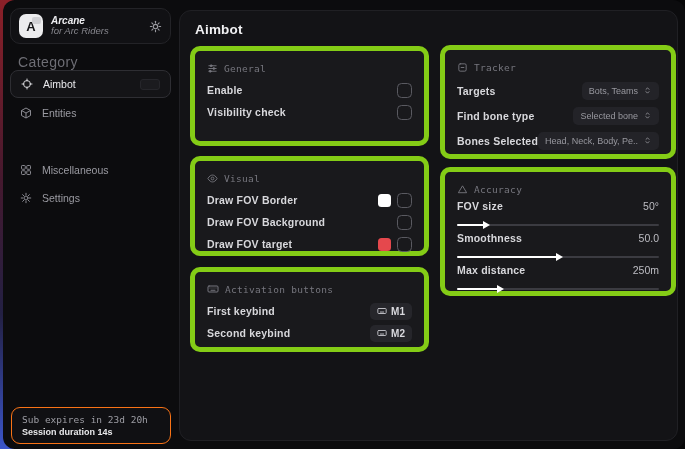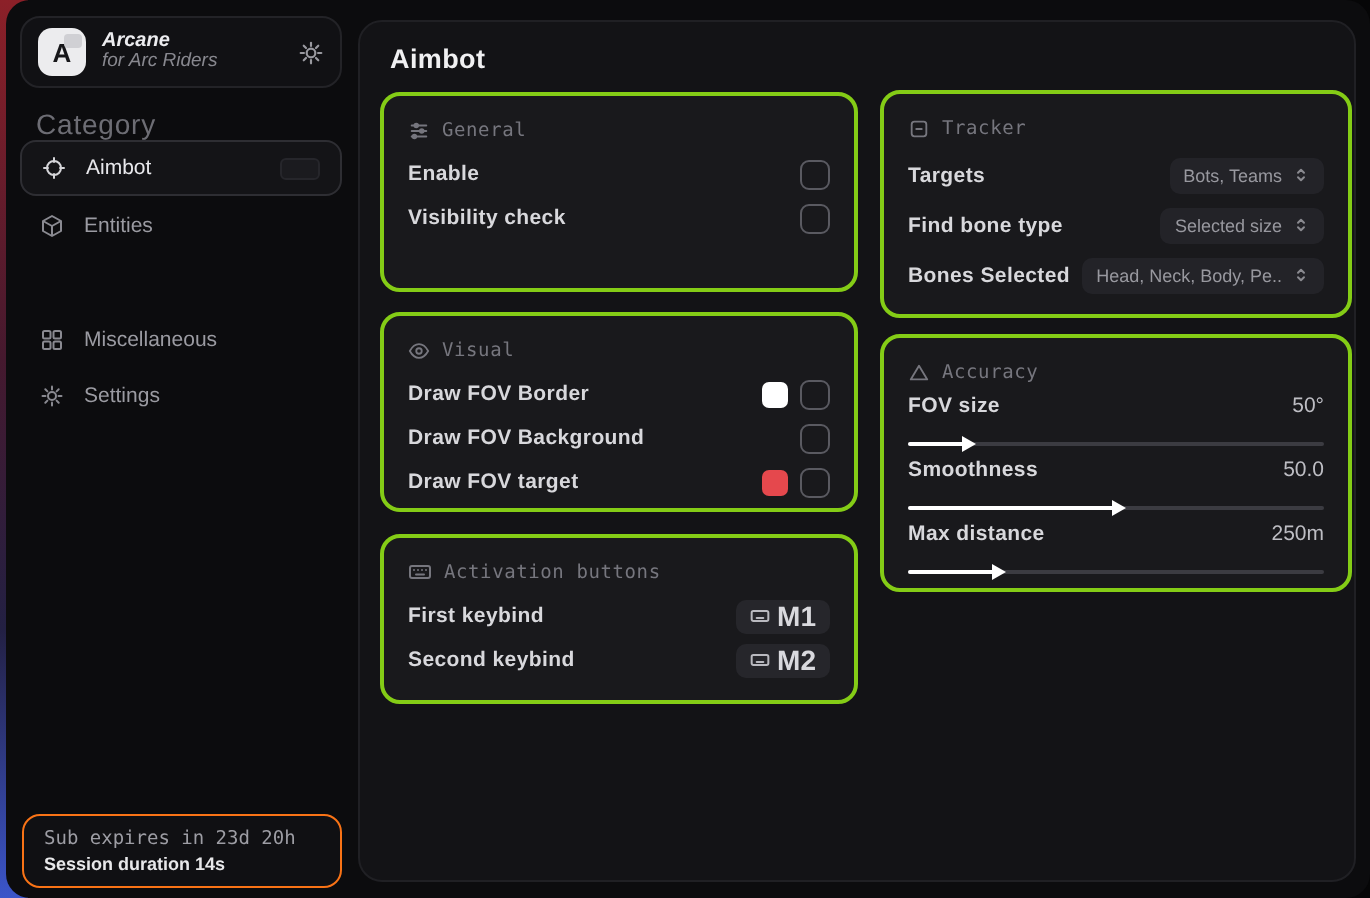--- a/index.html
+++ b/index.html
@@ -41,21 +41,21 @@
     padding:6px 10px 0 10px; }
   .footer-line1 { font-family:"DejaVu Sans Mono", monospace; font-size:9.5px; color:#9d9da4; }
   .footer-line2 { font-size:9px; font-weight:bold; color:#e8e8ea; margin-top:2px; }
 
   
   .main-panel { position:absolute; left:176px; top:10px; width:499px; height:431px;
     background:#131316; border:1px solid #202024; border-radius:12px; }
   .page-title { position:absolute; left:15px; top:11px; font-size:13.5px;
     font-weight:bold; color:#f0f0f2; letter-spacing:.2px; }
 
-  .card { position:absolute; background:#19191c; border:2px solid #84cc16;
+  .card { position:absolute; background:#19191c; border:5px solid #84cc16;
     border-radius:10px; padding:9px 12px; }
   .card-general    { left:10px;  top:35px;  width:239px; height:100px; }
   .card-visual     { left:10px;  top:145px; width:239px; height:100px; }
   .card-activation { left:10px;  top:256px; width:239px; height:85px;  }
   .card-tracker    { left:260px; top:34px;  width:236px; height:114px; }
   .card-accuracy   { left:260px; top:156px; width:236px; height:129px; }
 
   .card-header { display:flex; align-items:center; gap:6px; color:#76767e;
     font-family:"DejaVu Sans Mono", monospace; font-size:9.5px; letter-spacing:.3px;
     height:16px; margin-bottom:3px; }
@@ -63,21 +63,21 @@
   .row-label { font-size:10.5px; font-weight:600; color:#d8d8dc; letter-spacing:.2px; }
   .row-right { margin-left:auto; display:flex; align-items:center; gap:6px; }
 
   .checkbox { width:15px; height:15px; border:1.5px solid #5a5a61; border-radius:4.5px;
     background:transparent; cursor:pointer; }
   .swatch { width:13px; height:13px; border-radius:3.5px; cursor:pointer; }
 
   .key-pill { height:17px; background:#26262b; border-radius:5px; display:flex;
     align-items:center; gap:4px; padding:0 7px; cursor:pointer; }
   .key-pill .kicon { color:#b9b9bf; display:flex; }
-  .key-label { font-size:14px; font-weight:bold; color:#d9d9de; }
+  .key-label { font-size:10px; font-weight:bold; color:#d9d9de; }
 
   .select-pill { height:18px; background:#232328; border-radius:5px; display:flex;
     align-items:center; gap:5px; padding:0 7px; cursor:pointer; max-width:150px; }
   .select-value { font-size:9px; color:#98989f; white-space:nowrap; overflow:hidden; }
   .select-pill .sicon { color:#8a8a90; display:flex; flex:0 0 auto; }
 
   .slider-group { margin-bottom:6px; }
   .slider-row { display:flex; height:19px; }
   .slider-value { margin-left:auto; font-size:10.5px; color:#bdbdc3; }
   .slider-track { position:relative; height:2px; background:#3b3b41; border-radius:2px;
@@ -309,21 +309,21 @@
                   <path d="M8 15 L12 19 L16 15"></path>
               </svg>
             </span>
           </span>
         </span>
       </div>
       <div class="row" style="height:25px">
         <span class="row-label">Find bone type</span>
         <span class="row-right">
           <span class="select-pill">
-            <span class="select-value">Selected size</span>
+            <span class="select-value">Selected bone</span>
             <span class="sicon">
               <svg width="9" height="9" viewBox="0 0 24 24" fill="none" stroke="currentColor" stroke-width="2.6" stroke-linecap="round" stroke-linejoin="round">
                 <path d="M8 9 L12 5 L16 9"></path>
                   <path d="M8 15 L12 19 L16 15"></path>
               </svg>
             </span>
           </span>
         </span>
       </div>
       <div class="row" style="height:25px">

